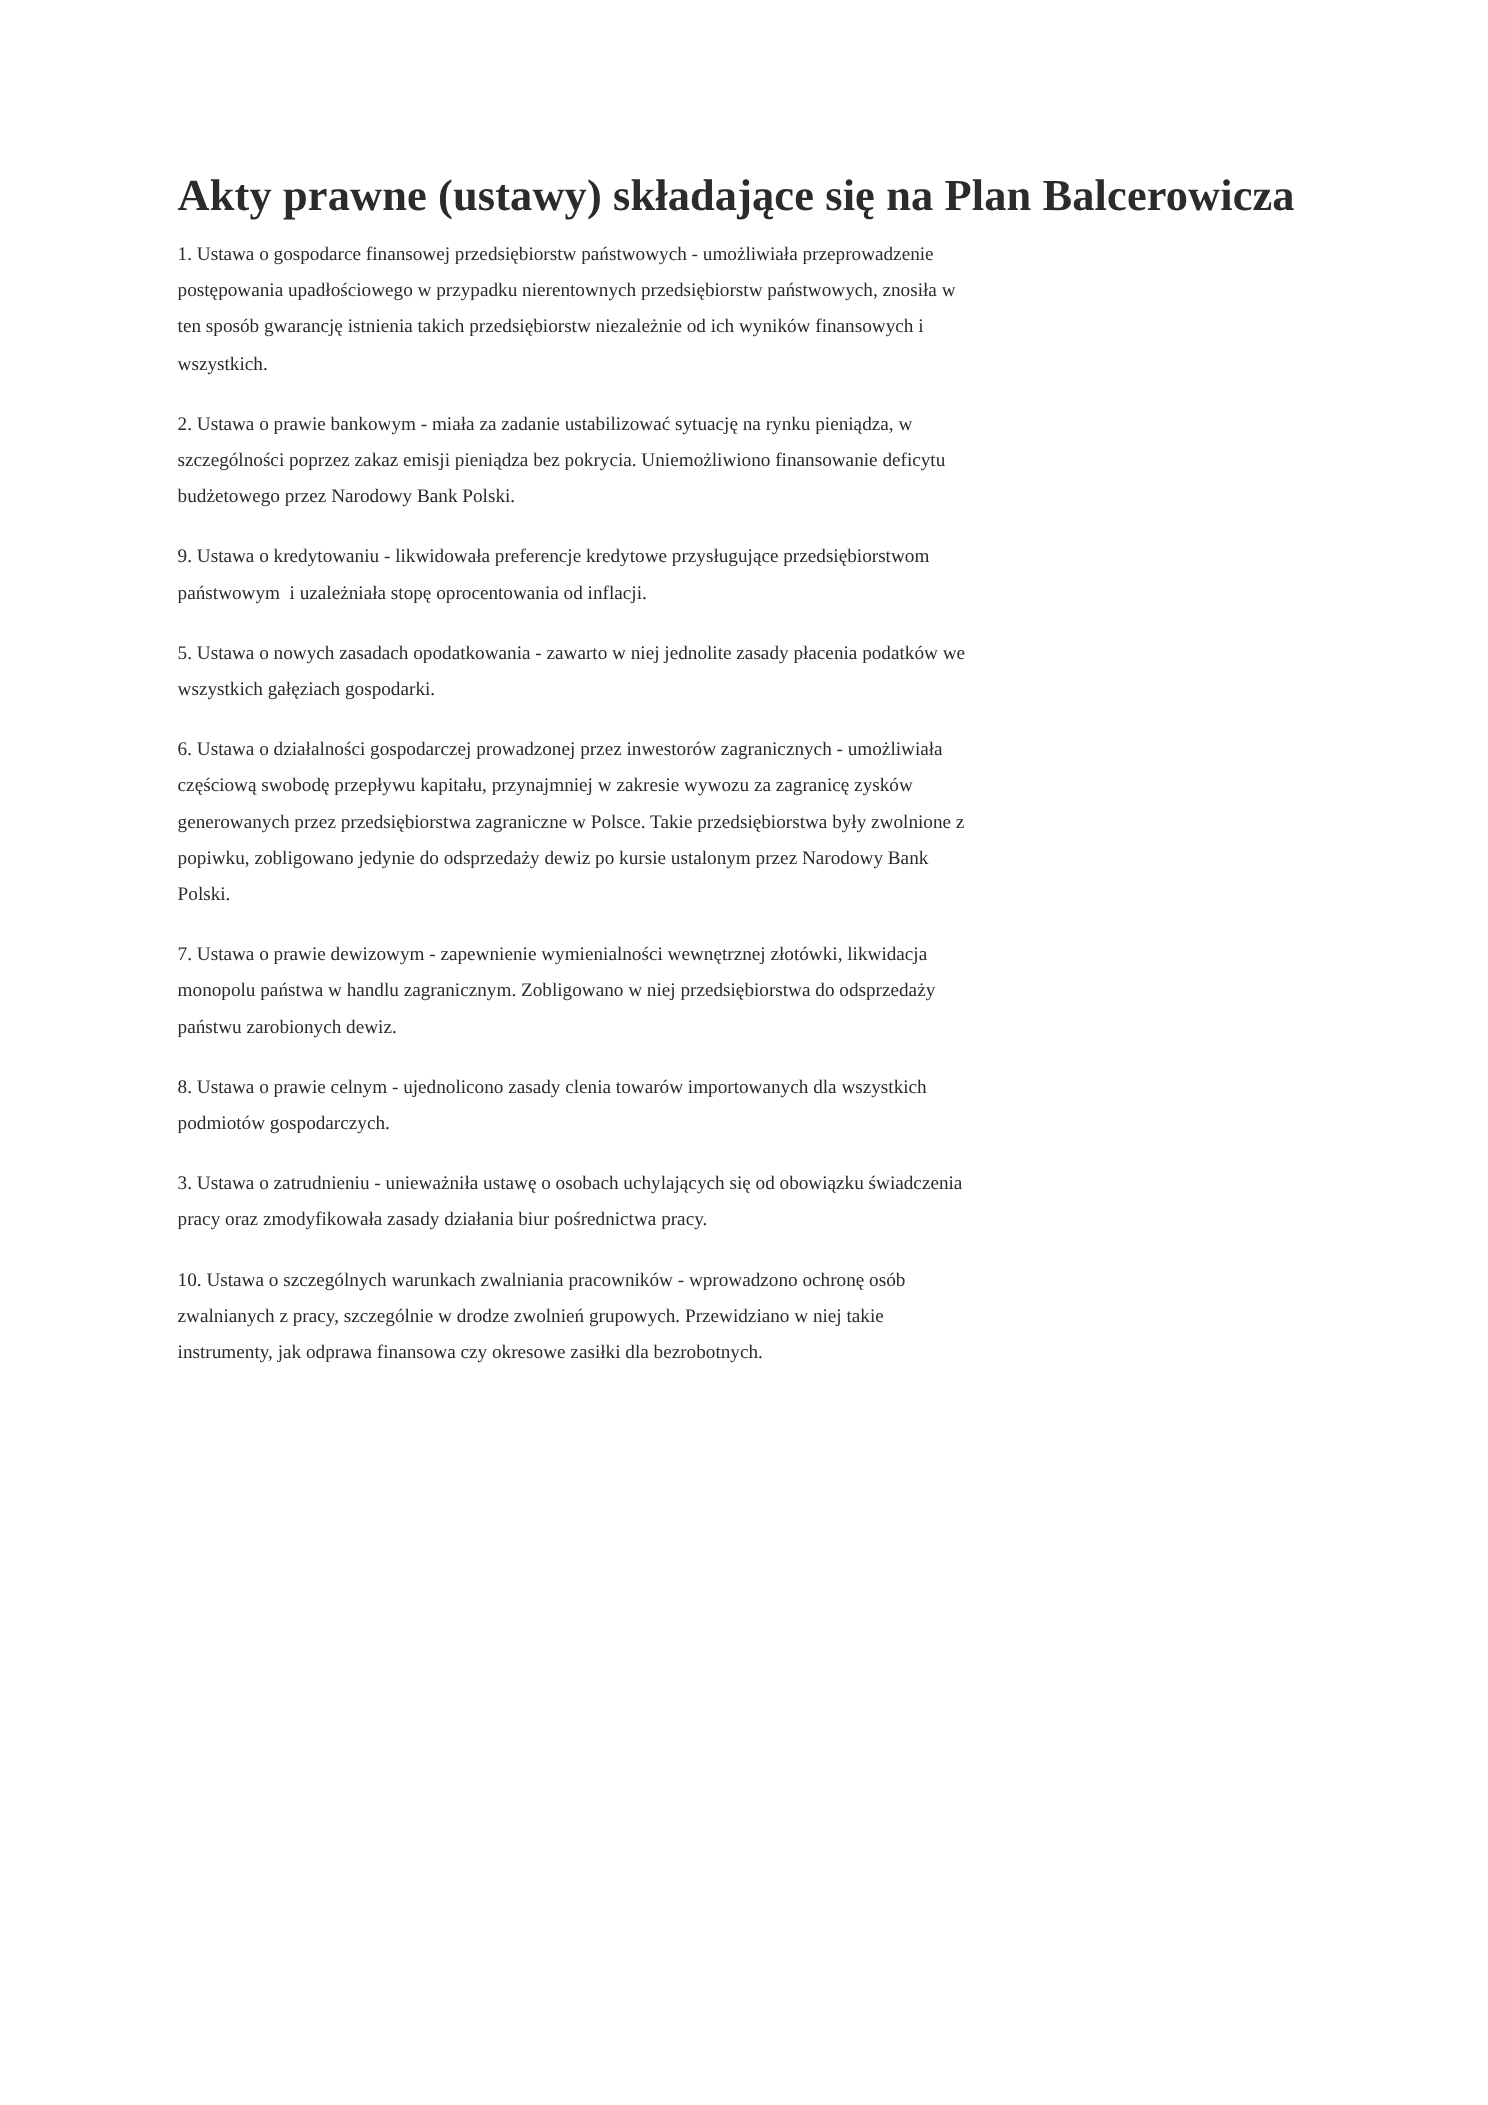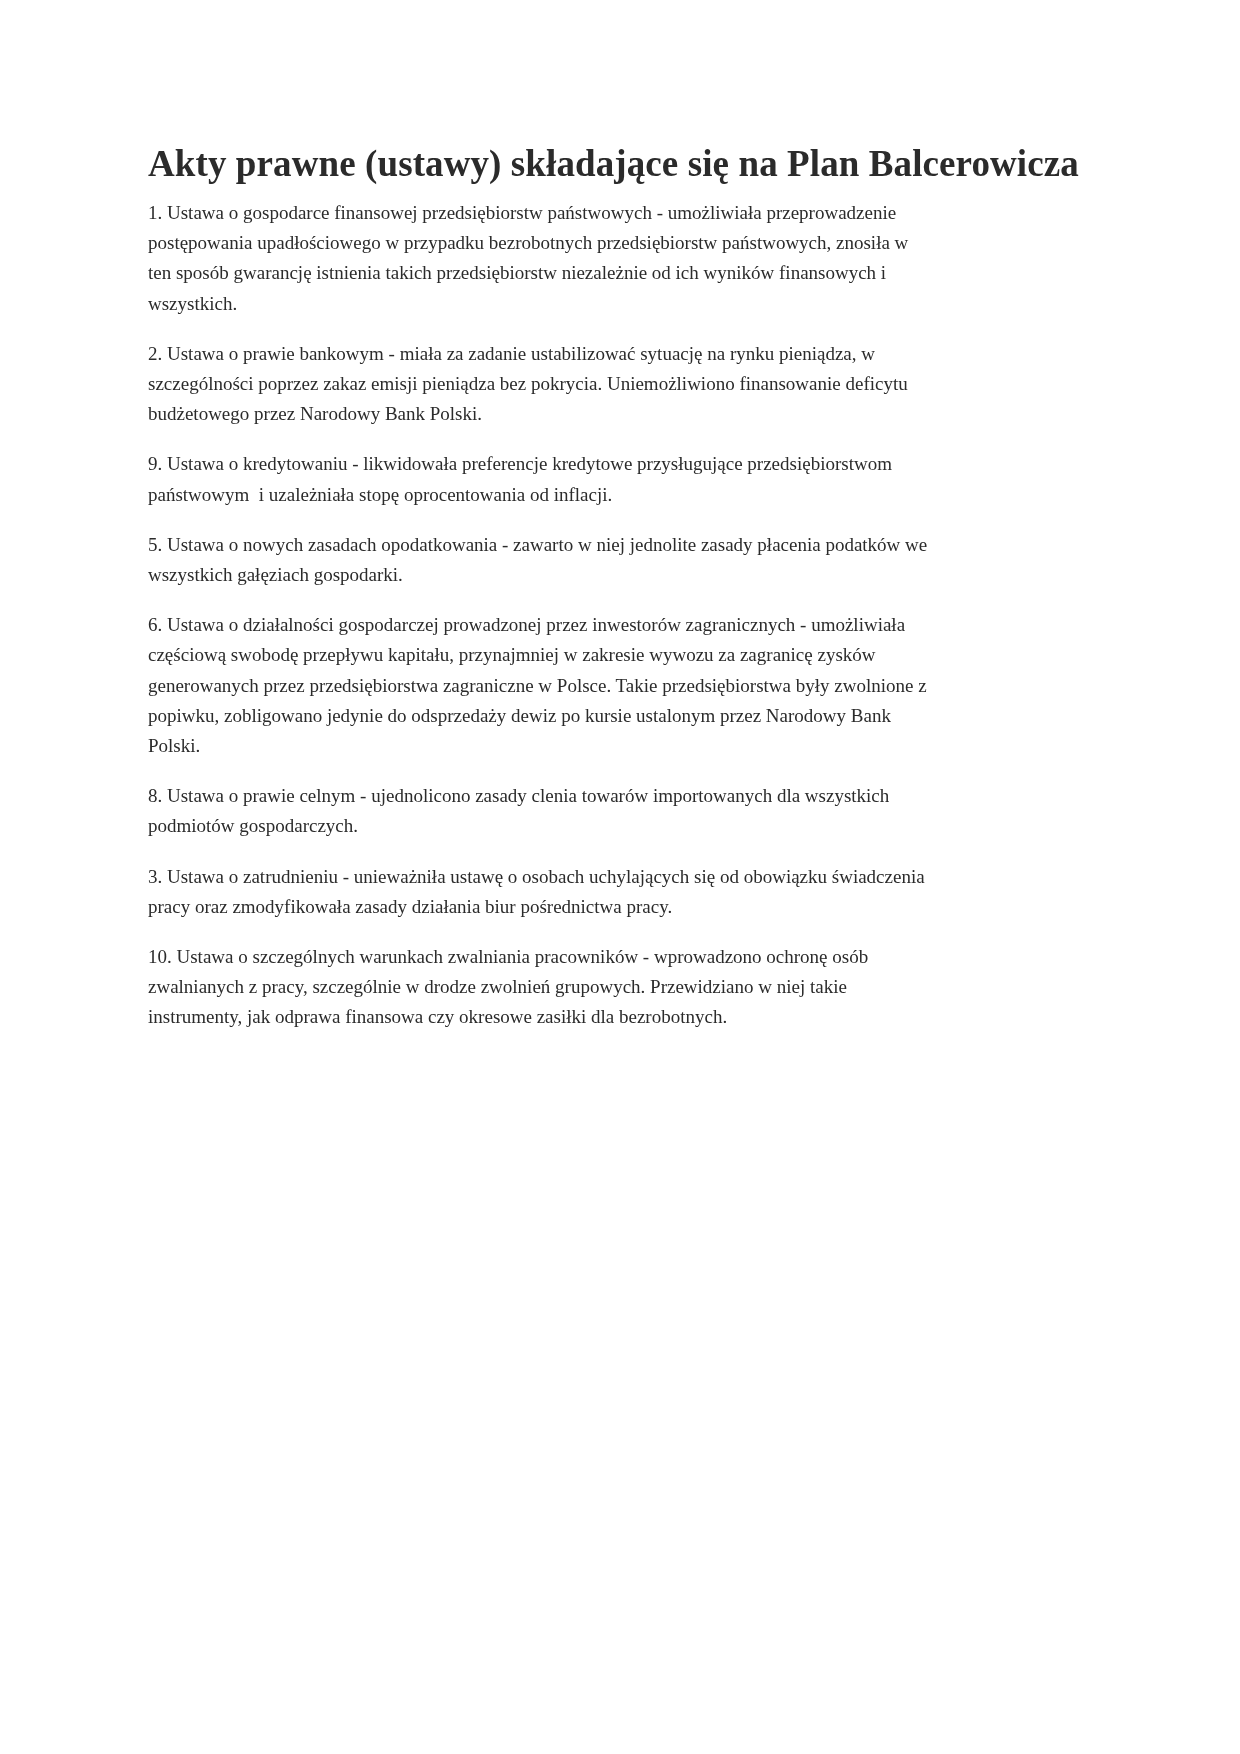--- a/index.html
+++ b/index.html
@@ -32,41 +32,41 @@
     .doc-title {
       font-family: "Liberation Serif", "DejaVu Serif", serif;
       font-weight: bold;
       font-size: 37px;
       line-height: 36px;
       margin: 0 0 14px 0;
       color: #2b2b2b;
       letter-spacing: 0.1px;
     }
     .para {
-      font-size: 19px;
+      font-size: 16px;
       line-height: 30.2px;
       margin: 16px 0 20px 0;
       color: #2b2b2b;
       white-space: normal;
     }
     .para .line {
       display: block;
       white-space: pre;
     }
   </style>
 </head>
 <body>
 
 <div class="page">
   <div class="content">
     <h1 class="doc-title">Akty prawne (ustawy) składające się na Plan Balcerowicza</h1>
 
     <p class="para">
       <span class="line">1. Ustawa o gospodarce finansowej przedsiębiorstw państwowych - umożliwiała przeprowadzenie</span>
-      <span class="line">postępowania upadłościowego w przypadku bezrobotnych przedsiębiorstw państwowych, znosiła w</span>
+      <span class="line">postępowania upadłościowego w przypadku nierentownych przedsiębiorstw państwowych, znosiła w</span>
       <span class="line">ten sposób gwarancję istnienia takich przedsiębiorstw niezależnie od ich wyników finansowych i</span>
       <span class="line">wszystkich.</span>
     </p>
 
     <p class="para">
       <span class="line">2. Ustawa o prawie bankowym - miała za zadanie ustabilizować sytuację na rynku pieniądza, w</span>
       <span class="line">szczególności poprzez zakaz emisji pieniądza bez pokrycia. Uniemożliwiono finansowanie deficytu</span>
       <span class="line">budżetowego przez Narodowy Bank Polski.</span>
     </p>
 
@@ -82,20 +82,25 @@
     </p>
 
     <p class="para">
       <span class="line">6. Ustawa o działalności gospodarczej prowadzonej przez inwestorów zagranicznych - umożliwiała</span>
       <span class="line">częściową swobodę przepływu kapitału, przynajmniej w zakresie wywozu za zagranicę zysków</span>
       <span class="line">generowanych przez przedsiębiorstwa zagraniczne w Polsce. Takie przedsiębiorstwa były zwolnione z</span>
       <span class="line">popiwku, zobligowano jedynie do odsprzedaży dewiz po kursie ustalonym przez Narodowy Bank</span>
       <span class="line">Polski.</span>
     </p>
 
+    <p class="para">
+      <span class="line">7. Ustawa o prawie dewizowym - zapewnienie wymienialności wewnętrznej złotówki, likwidacja</span>
+      <span class="line">monopolu państwa w handlu zagranicznym. Zobligowano w niej przedsiębiorstwa do odsprzedaży</span>
+      <span class="line">państwu zarobionych dewiz.</span>
+    </p>
 
     <p class="para">
       <span class="line">8. Ustawa o prawie celnym - ujednolicono zasady clenia towarów importowanych dla wszystkich</span>
       <span class="line">podmiotów gospodarczych.</span>
     </p>
 
     <p class="para">
       <span class="line">3. Ustawa o zatrudnieniu - unieważniła ustawę o osobach uchylających się od obowiązku świadczenia</span>
       <span class="line">pracy oraz zmodyfikowała zasady działania biur pośrednictwa pracy.</span>
     </p>

